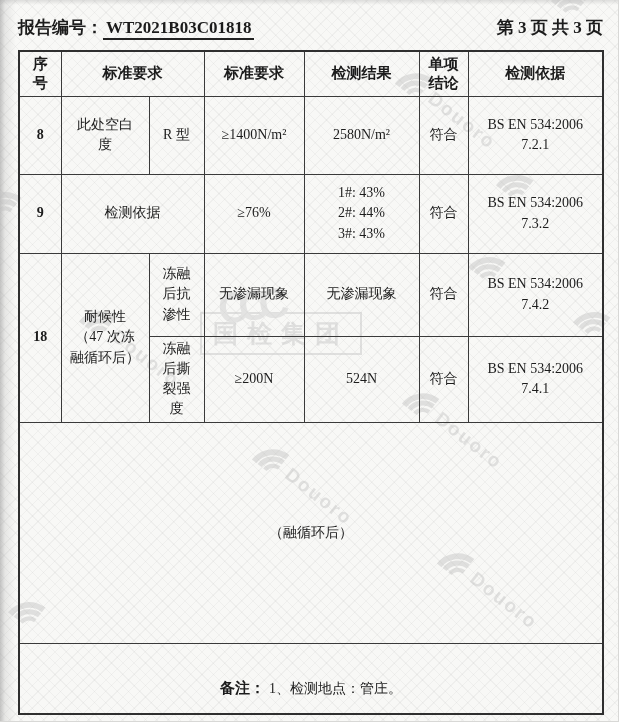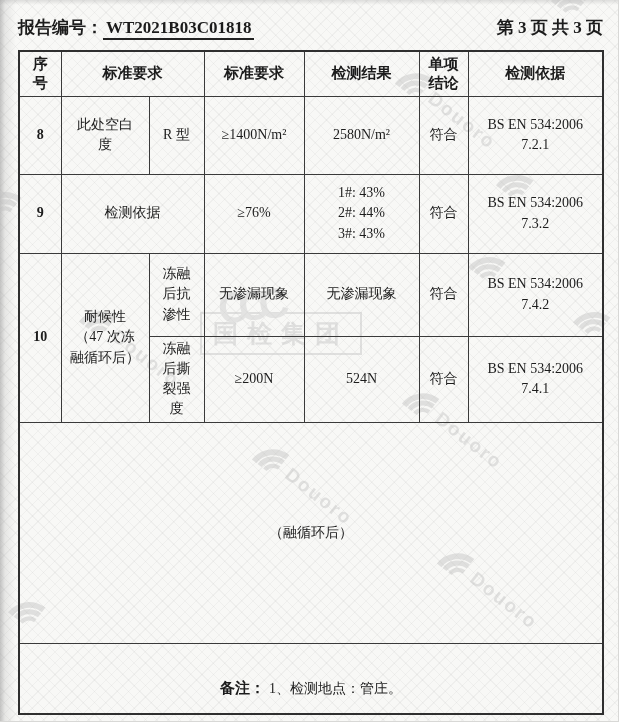--- a/index.html
+++ b/index.html
@@ -267,21 +267,21 @@
       <td colspan="2">检测依据</td>
       <td>≥76%</td>
       <td>1#: 43%
 2#: 44%
 3#: 43%</td>
       <td>符合</td>
       <td class="basis-cell">BS EN 534:2006
 7.3.2</td>
     </tr>
     <tr class="row-r10a">
-      <td class="no-cell" rowspan="2">10</td>
+      <td class="no-cell" rowspan="2">18</td>
       <td rowspan="2">耐候性
 （47 次冻
 融循环后）</td>
       <td>冻融
 后抗
 渗性</td>
       <td>无渗漏现象</td>
       <td>无渗漏现象</td>
       <td>符合</td>
       <td class="basis-cell">BS EN 534:2006

